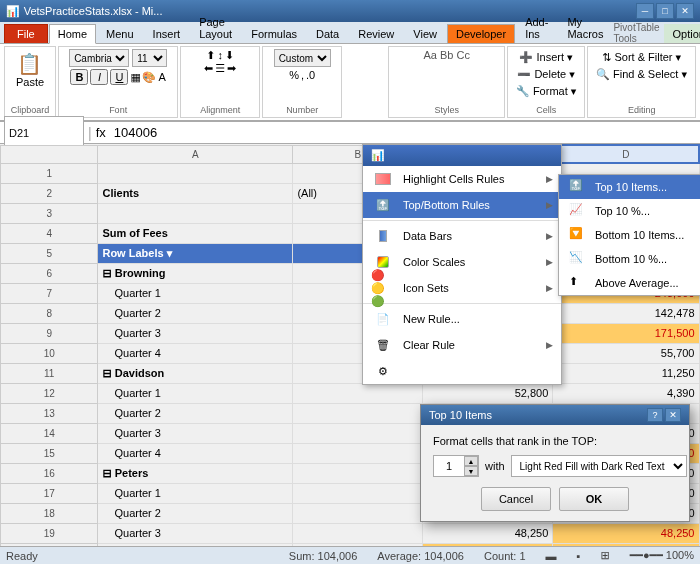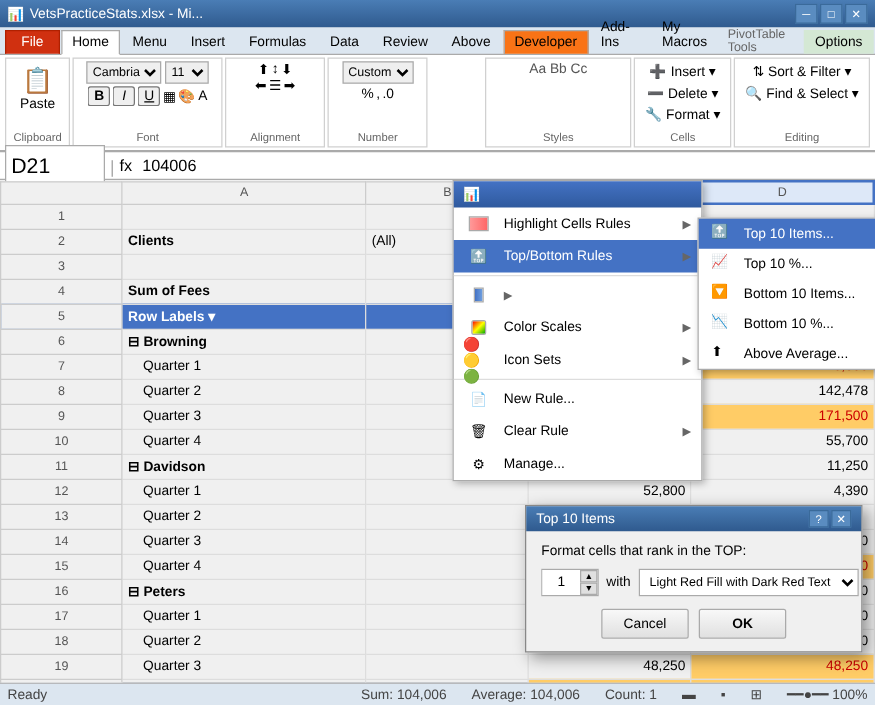--- a/index.html
+++ b/index.html
@@ -95,21 +95,21 @@
       display: flex;
       align-items: center;
       padding: 0 4px;
       gap: 4px;
     }
     .name-box {
       width: 80px;
       height: 18px;
       border: 1px solid #aaa;
       padding: 16px 4px;
-      font-size: 17px;
+      font-size: 11px;
       background: white;
     }
     .formula-sep { color: #aaa; font-size: 14px; }
     .formula-input {
       flex: 1;
       height: 18px;
       border: none;
       font-size: 13px;
       padding: 0 4px;
     }
@@ -315,24 +315,25 @@
     <div class="title-btn">□</div>
     <div class="title-btn">✕</div>
   </div>
 </div>
 
 <div class="ribbon-tabs">
   <div class="tab file">File</div>
   <div class="tab active">Home</div>
   <div class="tab">Menu</div>
   <div class="tab">Insert</div>
+  <div class="tab">Page Layout</div>
   <div class="tab">Formulas</div>
   <div class="tab">Data</div>
   <div class="tab">Review</div>
-  <div class="tab">Above</div>
+  <div class="tab">View</div>
   <div class="tab developer">Developer</div>
   <div class="tab">Add-Ins</div>
   <div class="tab">My Macros</div>
   <div style="flex:1;"></div>
   <div style="font-size:10px; color:#666; align-self:center; padding-right:4px;">PivotTable Tools</div>
   <div class="tab pivottable">Options</div>
 
 </div>
 
 <div class="ribbon">
@@ -613,20 +614,21 @@
           <span style="font-size:11px;">🔝</span>
         </div>
         <span class="menu-item-text">Top/Bottom Rules</span>
         <span class="menu-item-arrow">▶</span>
       </div>
       <div class="menu-sep"></div>
       <div class="menu-item">
         <div class="menu-item-icon">
           <span class="icon-bar"></span>
         </div>
+        <span class="menu-item-text">Data Bars</span>
         <span class="menu-item-arrow">▶</span>
       </div>
       <div class="menu-item">
         <div class="menu-item-icon">
           <span class="icon-scale"></span>
         </div>
         <span class="menu-item-text">Color Scales</span>
         <span class="menu-item-arrow">▶</span>
       </div>
       <div class="menu-item">
@@ -641,21 +643,20 @@
         <div class="menu-item-icon">📄</div>
         <span class="menu-item-text">New Rule...</span>
       </div>
       <div class="menu-item">
         <div class="menu-item-icon">🗑</div>
         <span class="menu-item-text">Clear Rule</span>
         <span class="menu-item-arrow">▶</span>
       </div>
       <div class="menu-item">
         <div class="menu-item-icon">⚙</div>
-        <span class="menu-item-text">Manage...</span>
       </div>
     </div>
 
     <div class="sub-menu" style="top:30px; left:558px;">
       <div class="sub-menu-item active">
         <div class="sub-menu-item-icon">🔝</div>
         <span>Top 10 Items...</span>
       </div>
       <div class="sub-menu-item">
         <div class="sub-menu-item-icon">📈</div>

